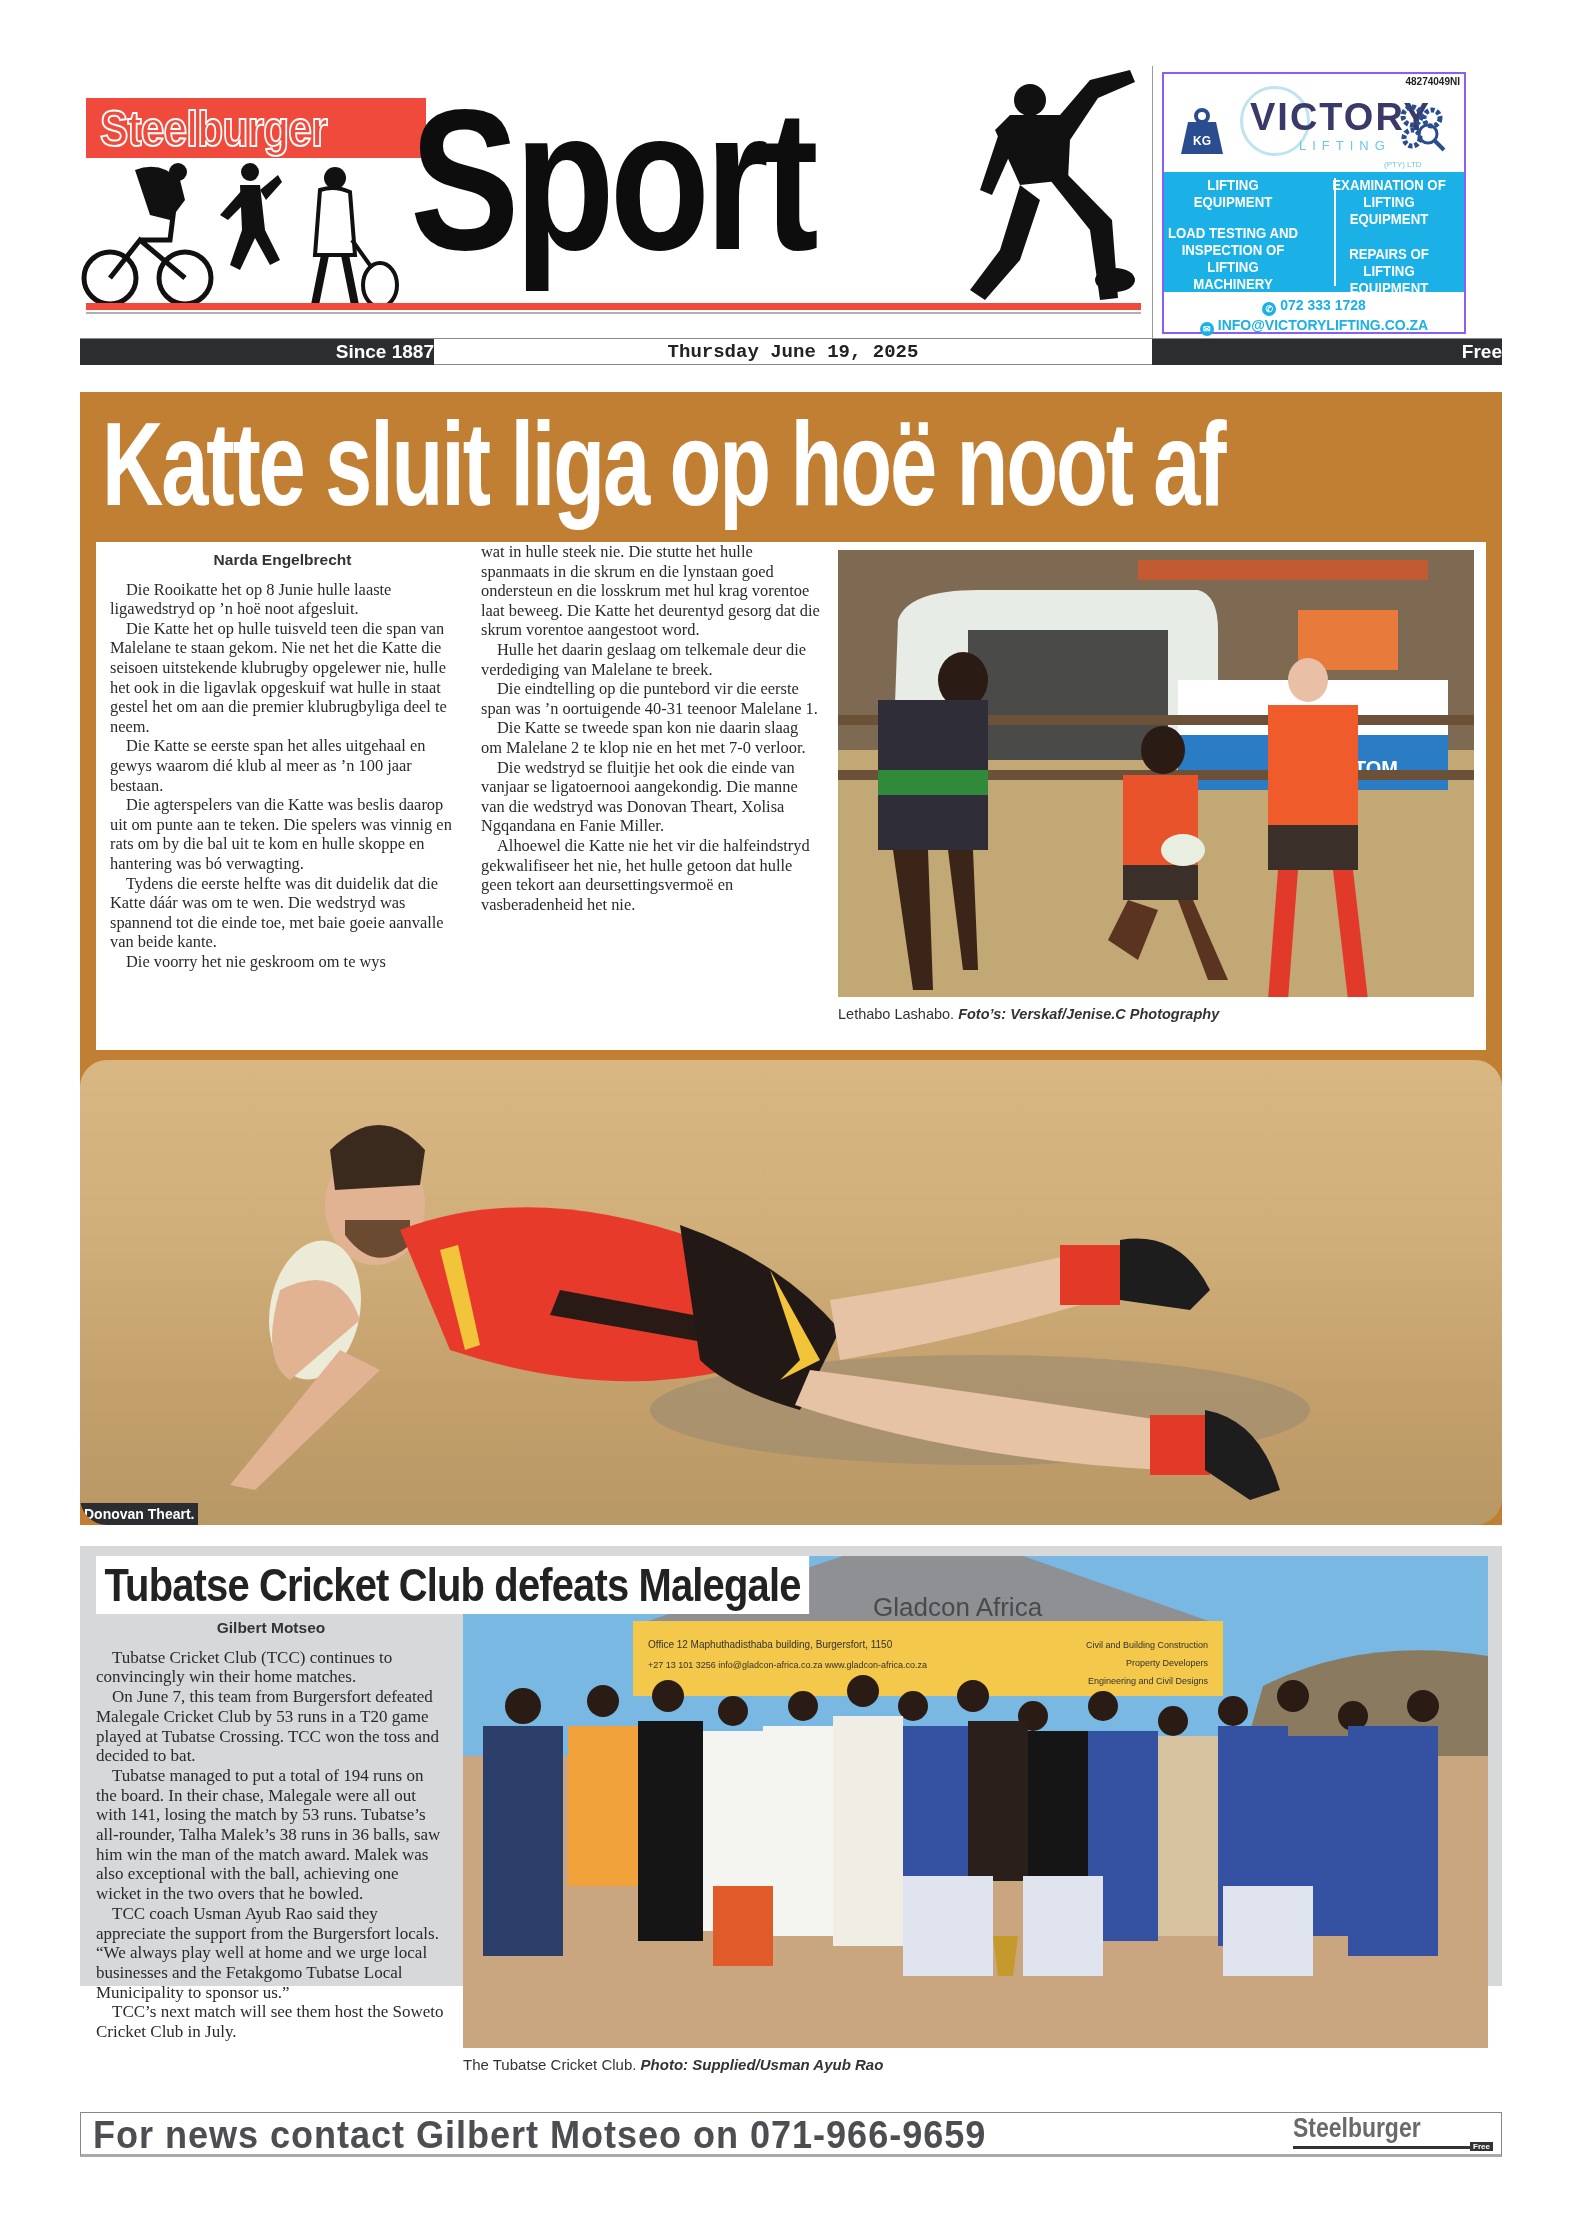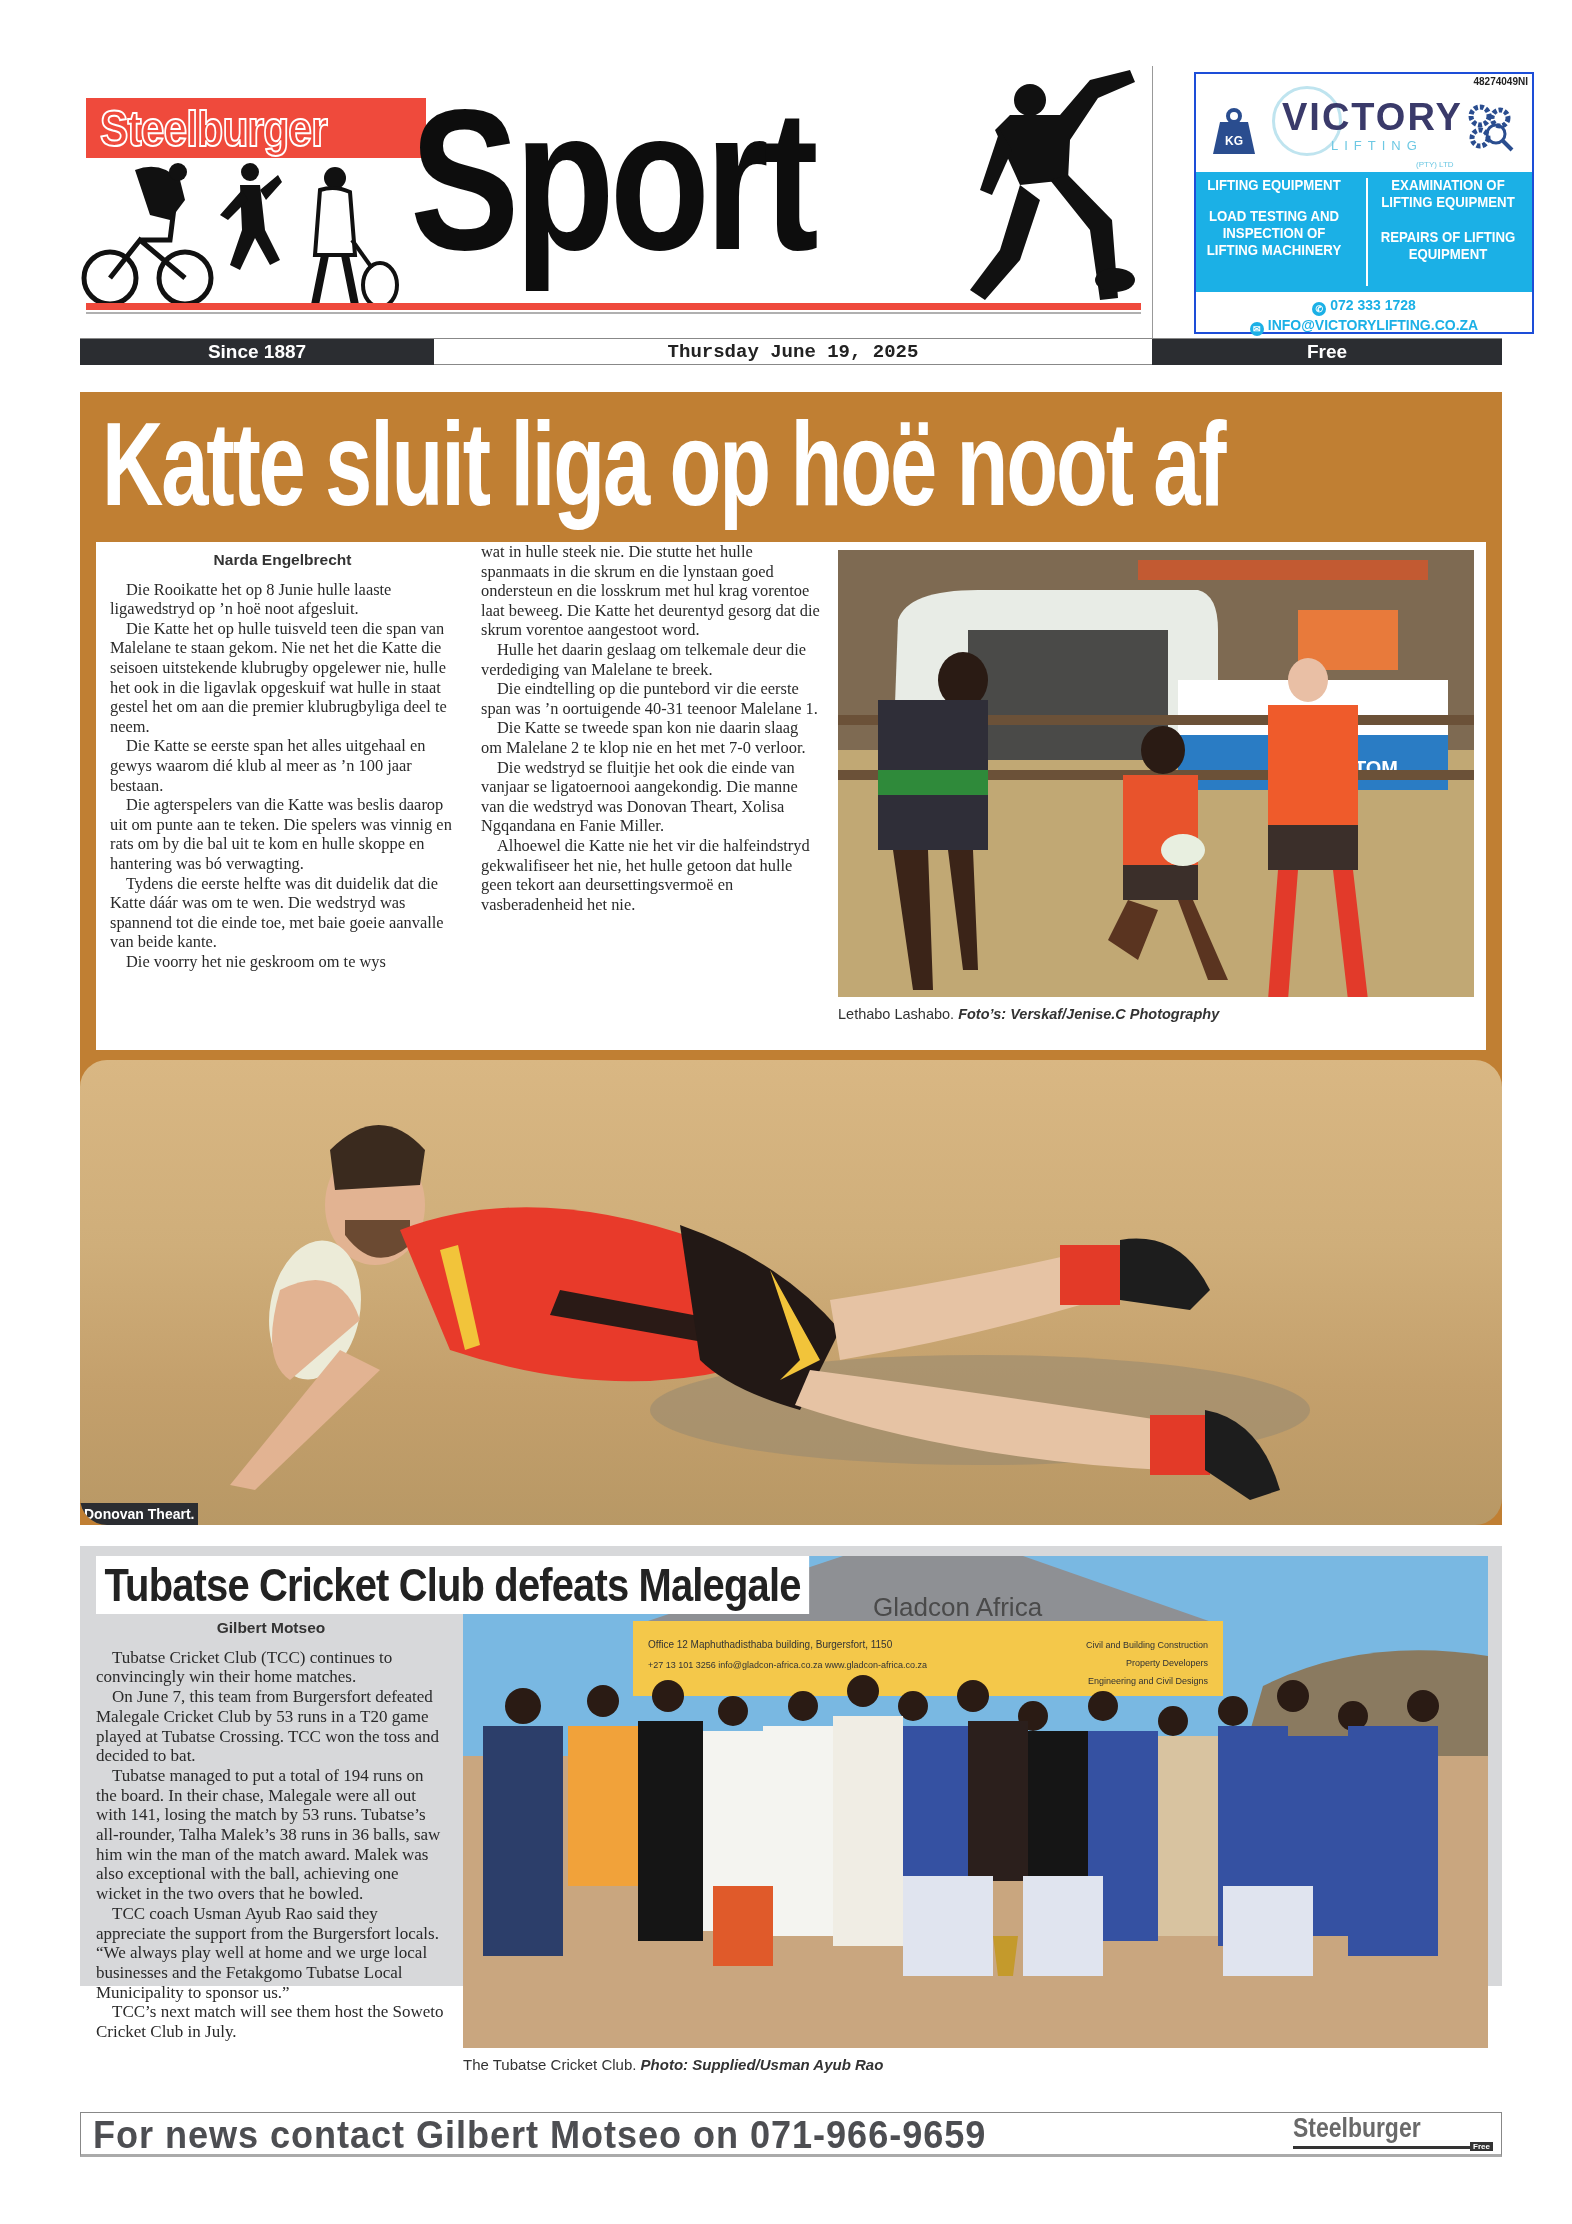--- a/index.html
+++ b/index.html
@@ -11,41 +11,41 @@
   .brand-box { position: absolute; left: 6px; top: 38px; width: 340px; height: 60px; background: #ef4a3c; }
   .brand-text { position: absolute; left: 14px; top: 2px; font-family: "Liberation Sans", sans-serif; font-weight: 900; font-size: 50px; color: #ef4a3c; -webkit-text-stroke: 2px #ffffff; letter-spacing: -1px; transform: scaleX(0.85); transform-origin: left; }
   .sport-title { position: absolute; left: 330px; top: 20px; font-family: "Liberation Sans", sans-serif; font-weight: 900; font-size: 200px; line-height: 1; color: #0d0d0d; letter-spacing: -6px; transform: scaleX(0.82); transform-origin: left; }
   .athletes { position: absolute; left: 0; top: 100px; width: 320px; height: 150px; }
   .kicker { position: absolute; left: 860px; top: 0; width: 200px; height: 250px; }
   .red-rule { position: absolute; left: 6px; top: 243px; width: 1055px; height: 7px; background: #ef4a3c; }
   .grey-rule { position: absolute; left: 6px; top: 252px; width: 1055px; height: 2px; background: #b0b0b0; }
   .masthead-divider { position: absolute; left: 1152px; top: 66px; width: 1px; height: 276px; background: #999; }
 
   
-  .ad { position: absolute; left: 1194px; top: 72px; width: 340px; height: 262px; border: 2px solid #1d4ed8; background: #fff; }
+  .ad { position: absolute; left: 1162px; top: 72px; width: 304px; height: 262px; border: 2px solid #8b5cf6; background: #fff; }
   .ad-ref { position: absolute; right: 4px; top: 2px; font-family: "Liberation Sans", sans-serif; font-size: 10px; font-weight: bold; color: #222; }
   .ad-logo-row { position: absolute; left: 0; top: 12px; width: 100%; height: 85px; padding-left: 40px; }
   .kg-weight { position: absolute; left: 16px; top: 22px; width: 44px; height: 46px; }
   .victory-word { position: absolute; left: 86px; top: 10px; font-family: "Liberation Sans", sans-serif; font-weight: bold; font-size: 38px; color: #3a3a6a; letter-spacing: 2px; }
   .victory-ring { position: absolute; left: 76px; top: 0px; width: 70px; height: 70px; border-radius: 50%; border: 3px solid #bfe4ef; }
   .lifting-word { position: absolute; left: 135px; top: 52px; font-family: "Liberation Sans", sans-serif; font-size: 13px; color: #6dc8e3; letter-spacing: 6px; }
   .pty-word { position: absolute; left: 220px; top: 74px; font-family: "Liberation Sans", sans-serif; font-size: 8px; color: #6dc8e3; }
   .gears { position: absolute; right: 18px; top: 16px; width: 48px; height: 50px; }
   .ad-blue { position: absolute; left: 0; top: 98px; width: 100%; height: 120px; background: #1bb0e6; }
   .ad-col { position: absolute; top: 4px; width: 50%; height: 112px; color: #fff; font-family: "Liberation Sans", sans-serif; font-weight: bold; font-size: 15px; line-height: 17px; text-align: center; transform: scaleX(0.88); }
   .ad-col.left { left: -6px; }
   .ad-col.right { left: 50%; }
   .ad-col .item { display: block; margin-bottom: 10px; }
   .ad-vline { position: absolute; left: 170px; top: 6px; width: 2px; height: 108px; background: #fff; }
   .ad-contact { position: absolute; left: 0; top: 222px; width: 100%; text-align: center; font-family: "Liberation Sans", sans-serif; font-weight: bold; color: #1bb0e6; font-size: 14px; line-height: 18px; }
   .ad-contact .ico { display: inline-block; width: 14px; height: 14px; border-radius: 50%; background: #1bb0e6; color: #fff; font-size: 9px; line-height: 14px; text-align: center; vertical-align: -2px; margin-right: 4px; }
 
   
   .datebar { position: absolute; left: 80px; top: 338px; width: 1422px; height: 26px; border-top: 1px solid #888; }
-  .datebar .since, .datebar .free { position: absolute; top: 0; height: 26px; background: #2b2d31; color: #fff; font-family: "Liberation Sans", sans-serif; font-weight: bold; font-size: 19px; line-height: 26px; text-align: center; }
+  .datebar .since, .datebar .free { position: absolute; top: 0; height: 26px; background: #2b2d31; color: #fff; font-family: "Liberation Sans", sans-serif; font-weight: bold; font-size: 19px; line-height: 26px; text-align: right; }
   .datebar .since { left: 0; width: 354px; }
   .datebar .free { left: 1072px; width: 350px; }
   .datebar .date { position: absolute; left: 354px; top: 0; width: 718px; height: 26px; font-family: Liberation Mono, monospace; font-weight: bold; font-size: 19px; line-height: 26px; text-align: center; color: #222; border-bottom: 1px solid #888; }
 
   
   .rugby { position: absolute; left: 80px; top: 392px; width: 1422px; height: 1133px; background: #c07f33; }
   .rugby-headline { position: absolute; left: 22px; top: 10px; width: 1380px; font-family: "Liberation Sans", sans-serif; font-weight: 900; font-size: 118px; line-height: 124px; color: #fff; letter-spacing: -3px; transform: scaleX(0.72); transform-origin: left; white-space: nowrap; }
   .rugby-panel { position: absolute; left: 16px; top: 150px; width: 1390px; height: 508px; background: #fff; }
   .col { position: absolute; top: 8px; font-size: 16.4px; line-height: 19.6px; color: #2a2a2a; }
   .col p { text-indent: 16px; }

